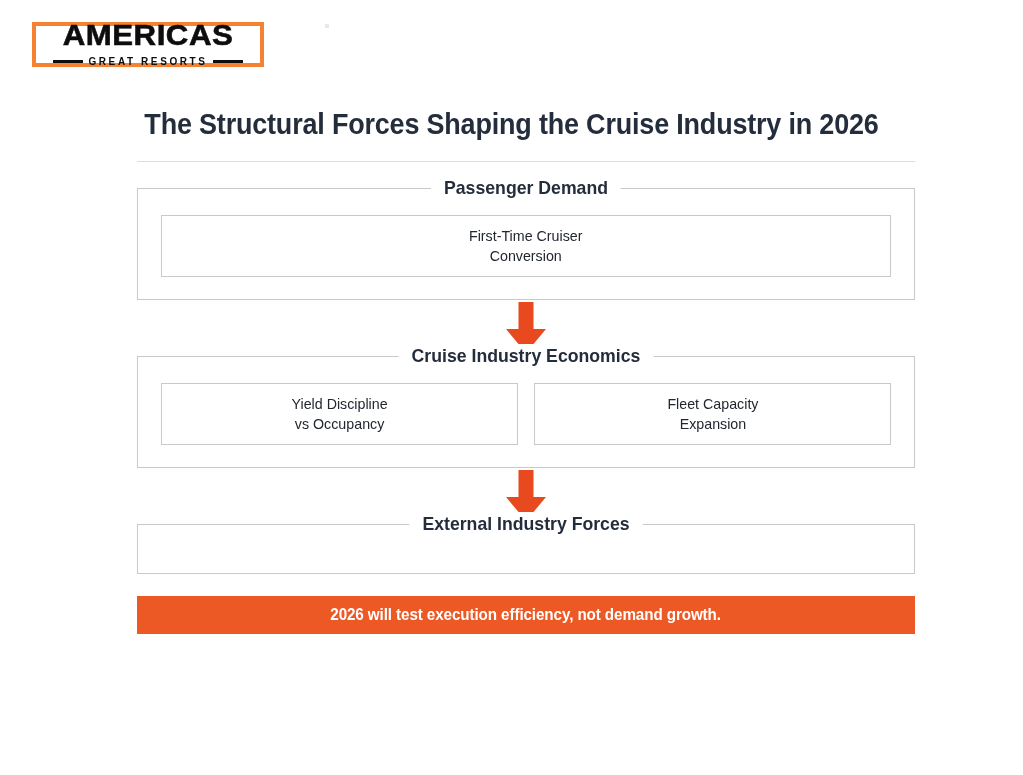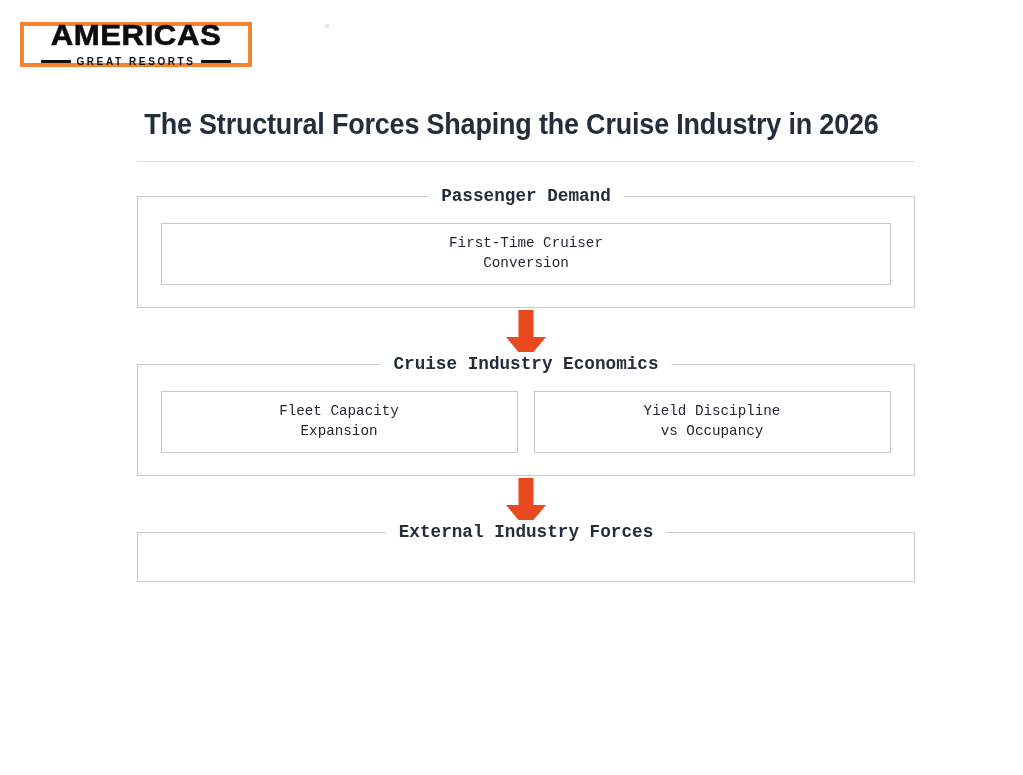--- a/index.html
+++ b/index.html
@@ -12,21 +12,21 @@
     background: #ffffff;
     font-family: "Liberation Sans", sans-serif;
     color: #1f2630;
     overflow: hidden;
     position: relative;
   }
 
   
   .logo-wrap {
     position: absolute;
-    left: 20px;
+    left: 32px;
     top: 22px;
     width: 232px;
     height: 45px;
   }
   .logo-frame {
     position: absolute;
     inset: 0;
     border: 4px solid #f58233;
     box-sizing: border-box;
   }
@@ -103,23 +103,22 @@
     top: 161px;
     width: 778px;
     height: 1px;
     background: #dcdcdc;
   }
 
   
   .flow {
     position: absolute;
     left: 137px;
-    top: 196px;
+    top: 188px;
     width: 778px;
-    font-family: Liberation Mono, monospace;
   }
 
   .group {
     position: relative;
     border: 1px solid #c9c9c9;
     box-sizing: border-box;
     padding: 26px 23px 22px 23px;
     background: #ffffff;
   }
   .group-legend {
@@ -225,34 +224,37 @@
   <div class="connector">
     <svg class="arrow" width="42" height="52" viewBox="0 0 42 52" aria-hidden="true">
       <polygon points="13.5,0 28.5,0 28.5,27 41,27 21,51 1,27 13.5,27" fill="#e8491e"></polygon>
     </svg>
   </div>
 
   <div class="group">
     <div class="group-legend">Cruise Industry Economics</div>
     <div class="group-row">
       <div class="cell">
+        <span class="cell-label">Yield Discipline
+vs Occupancy</span>
+      </div>
+      <div class="cell">
         <span class="cell-label">Fleet Capacity
 Expansion</span>
-      </div>
-      <div class="cell">
-        <span class="cell-label">Yield Discipline
-vs Occupancy</span>
       </div>
     </div>
   </div>
 
   <div class="connector">
     <svg class="arrow" width="42" height="52" viewBox="0 0 42 52" aria-hidden="true">
       <polygon points="13.5,0 28.5,0 28.5,27 41,27 21,51 1,27 13.5,27" fill="#e8491e"></polygon>
     </svg>
   </div>
 
   <div class="group">
     <div class="group-legend">External Industry Forces</div>
   </div>
 
+  <div class="banner">
+    <span class="banner-text">2026 will test execution efficiency, not demand growth.</span>
+  </div>
 
 </div>
 
 </body></html>

